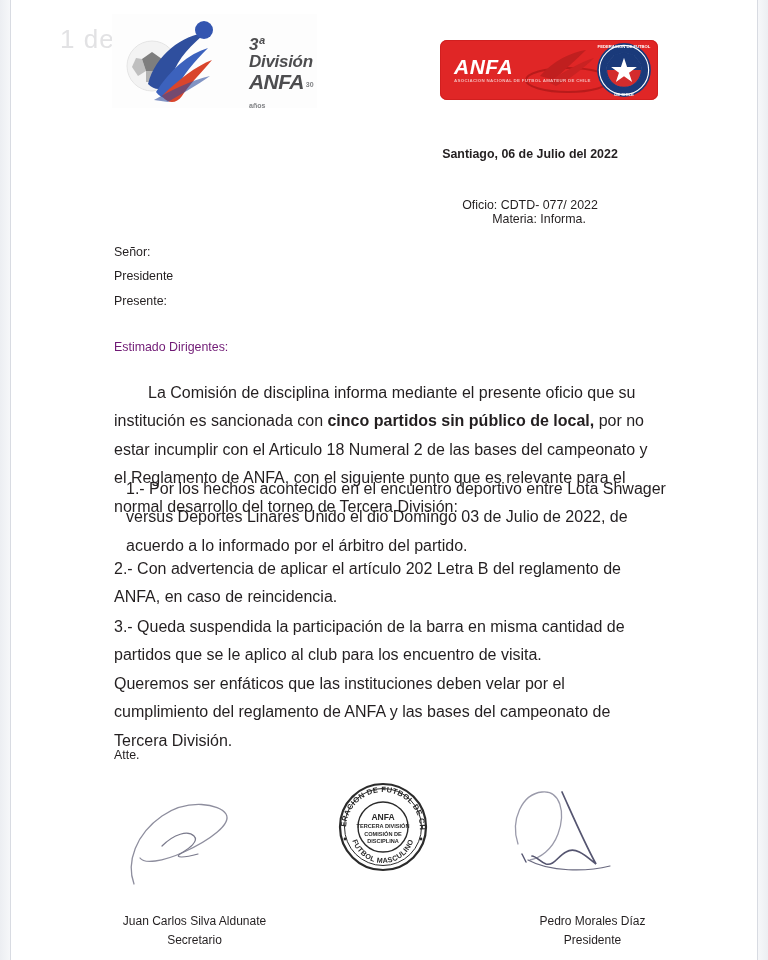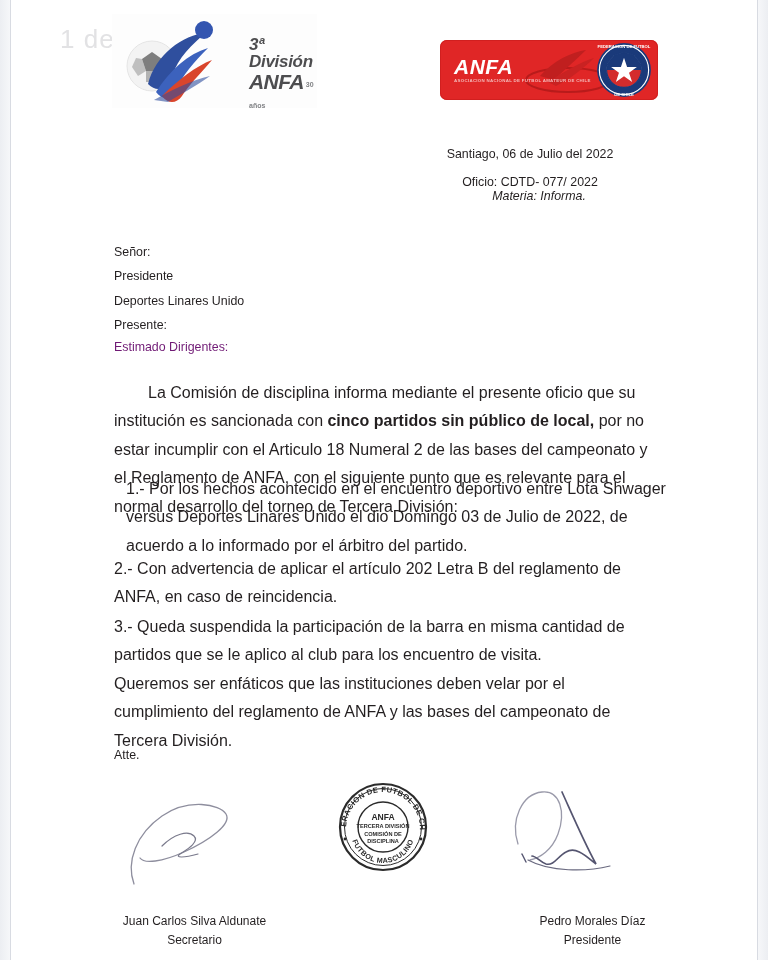--- a/index.html
+++ b/index.html
@@ -84,23 +84,23 @@
     white-space:nowrap;font-family:"Liberation Sans", sans-serif;
   }
   .banner .swoosh{position:absolute;left:84px;top:6px;}
   .crest{
     position:absolute;right:6px;top:2px;width:56px;height:56px;
   }
   .meta{
     position:absolute;top:148px;left:380px;width:300px;z-index:4;
     text-align:center;font-size:12.4px;color:#231f20;line-height:1.0;
   }
-  .meta .date{display:block;margin-bottom:16px;}
+  .meta .date{display:block;margin-bottom:39px;font-weight:bold;}
   .meta .oficio{display:block;margin-bottom:1px;}
-  .meta .materia{display:block;padding-left:18px;font-style:italic;}
+  .meta .materia{display:block;padding-left:18px;}
 
   .addressee{
     position:absolute;top:240px;left:114px;z-index:4;
     font-size:12.4px;line-height:1.96;color:#231f20;
   }
   .greeting{
     position:absolute;top:340px;left:114px;z-index:4;
     font-size:12.4px;color:#701a75;
   }
 
@@ -201,21 +201,20 @@
 
   <div class="meta">
     <span class="date">Santiago, 06 de Julio del 2022</span>
     <span class="oficio">Oficio:   CDTD- 077/ 2022</span>
     <span class="materia">Materia: Informa.</span>
   </div>
 
   <div class="addressee">
     <div>Señor:</div>
     <div>Presidente</div>
-    <div>Deportes Linares Unido</div>
     <div>Presente:</div>
   </div>
 
   <div class="greeting">Estimado  Dirigentes:</div>
 
   <div class="para p-intro"><span class="indent"></span><span>La  Comisión de disciplina informa mediante el presente oficio que  su institución es sancionada con </span><strong>cinco partidos sin público de local,</strong><span> por no estar incumplir con el Articulo 18 Numeral 2 de las bases del campeonato y el Reglamento de ANFA, con el siguiente punto que es relevante para el normal desarrollo del torneo de Tercera División:</span></div>
 
   <div class="para p-1">1.- Por los hechos acontecido en el encuentro deportivo entre Lota Shwager versus Deportes Linares Unido el dio Domingo 03 de Julio de 2022, de acuerdo a lo informado por el árbitro del partido.</div>
   <div class="para p-2">2.- Con advertencia de aplicar el artículo 202 Letra B del reglamento de ANFA, en caso de reincidencia.</div>
   <div class="para p-3">3.- Queda  suspendida la participación de la barra en misma cantidad de partidos que se le aplico al club para  los encuentro de visita.</div>

